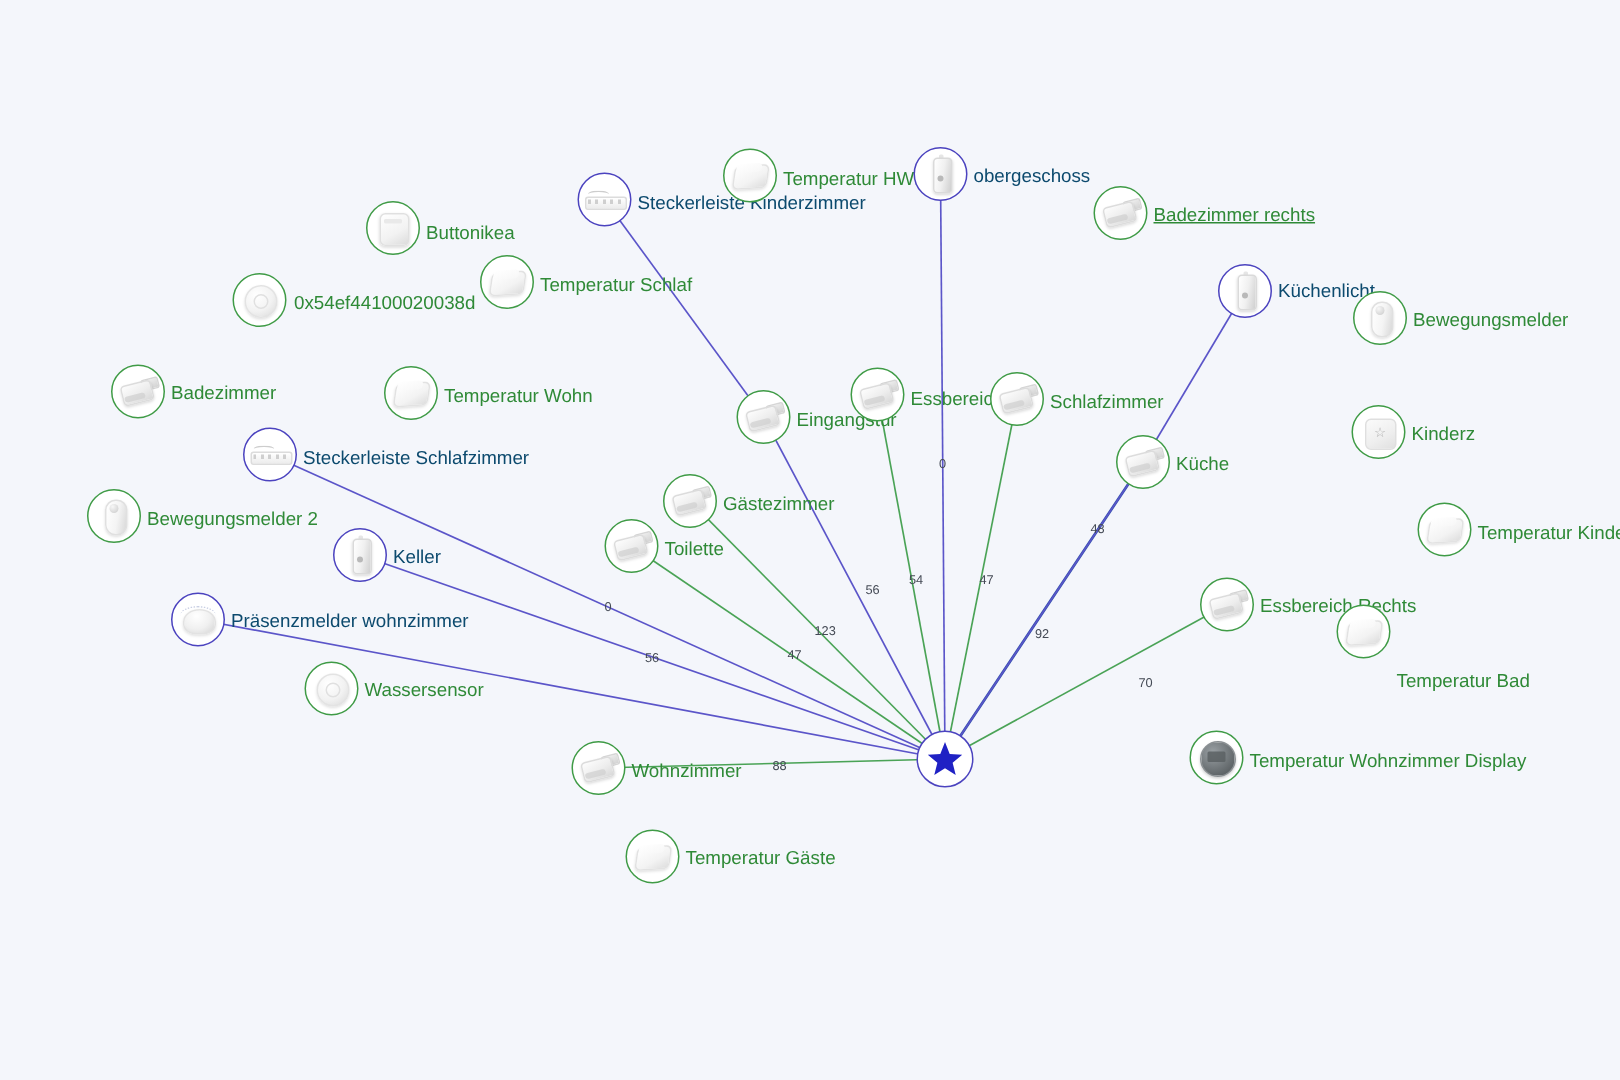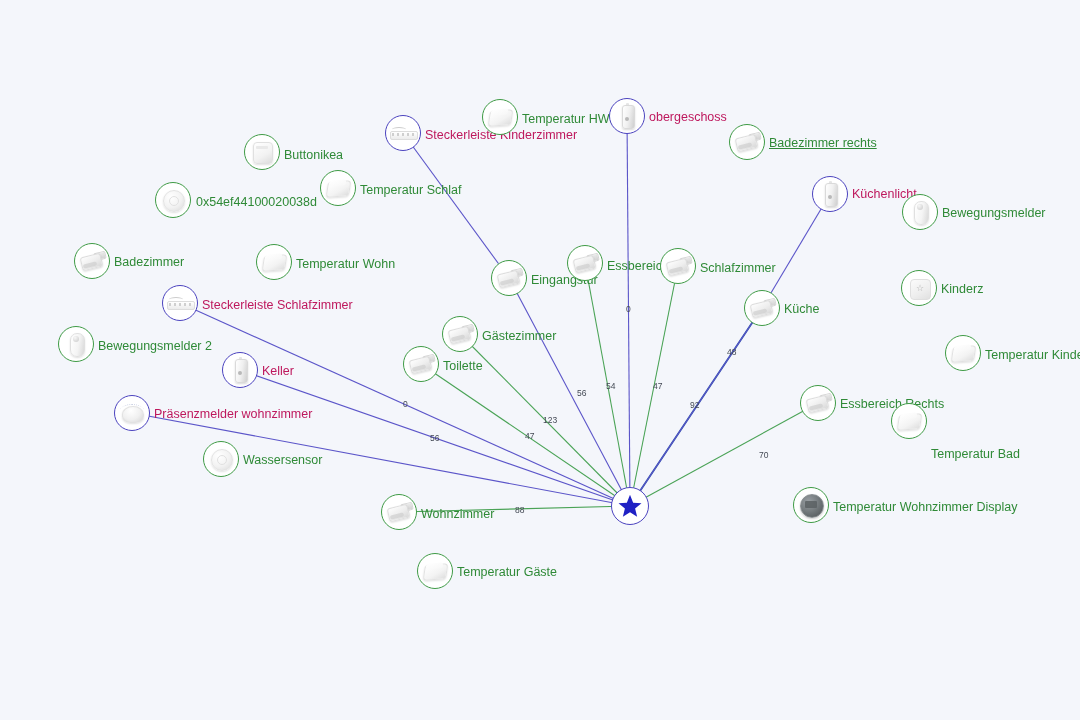--- a/index.html
+++ b/index.html
@@ -21,21 +21,21 @@
   }
   .node.green{border:1.6px solid #3f9b46;}
   .node.blue{border:1.6px solid #4b43bf;}
   .node-label{
     position:absolute;
     font-size:12.5px;
     white-space:nowrap;
     line-height:1;
   }
   .node-label.green{color:#2f8a37;}
-  .node-label.blue{color:#be185d;}
+  .node-label.blue{color:#0c4a6e;}
   .edge-label{
     position:absolute;
     font-size:8.5px;
     color:#444a55;
     white-space:nowrap;
     line-height:1;
   }
   
   .glyph{position:relative;width:30px;height:30px;}
   
@@ -413,21 +413,21 @@
           <svg width="26" height="26" viewBox="0 0 24 24">
             <polygon points="12,1.6 14.9,8.9 22.6,9.4 16.7,14.3 18.6,21.9 12,17.7 5.4,21.9 7.3,14.3 1.4,9.4 9.1,8.9" fill="#1f21c4"></polygon>
           </svg>
         </div>
       </div>
     </div>
   <div id="label-layer">
       <div class="edge-label" style="left: 541px; top: 389px; padding-left: 36px;">56</div>
       <div class="edge-label" style="left: 626px; top: 305px;">0</div>
       <div class="edge-label" style="left: 727px; top: 348px;">48</div>
-      <div class="edge-label" style="left: 690px; top: 401px;">92</div>
+      <div class="edge-label" style="left: 690px; top: 418px;">92</div>
       <div class="edge-label" style="left: 403px; top: 400px;">0</div>
       <div class="edge-label" style="left: 430px; top: 434px;">56</div>
       <div class="edge-label" style="left: 606px; top: 382px;">54</div>
       <div class="edge-label" style="left: 653px; top: 382px;">47</div>
       <div class="edge-label" style="left: 543px; top: 416px;">123</div>
       <div class="edge-label" style="left: 525px; top: 432px;">47</div>
       <div class="edge-label" style="left: 723px; top: 451px; margin-left: 36px;">70</div>
       <div class="edge-label" style="left: 515px; top: 506px;">88</div>
     </div>
 </div>

